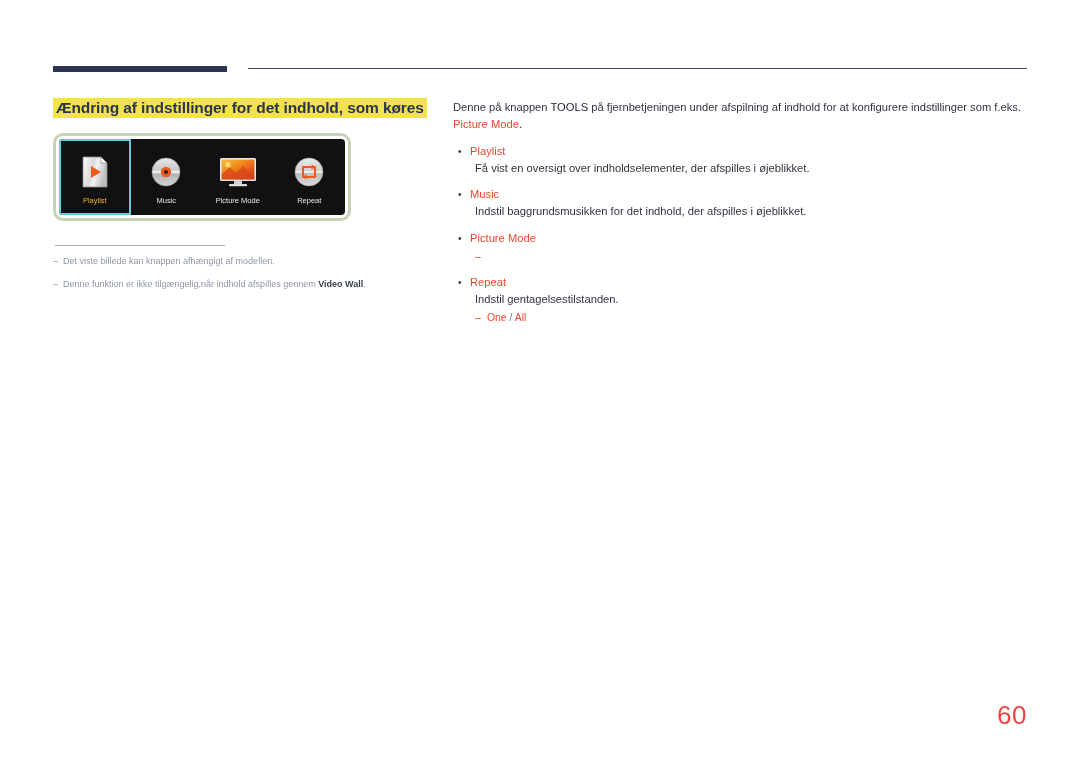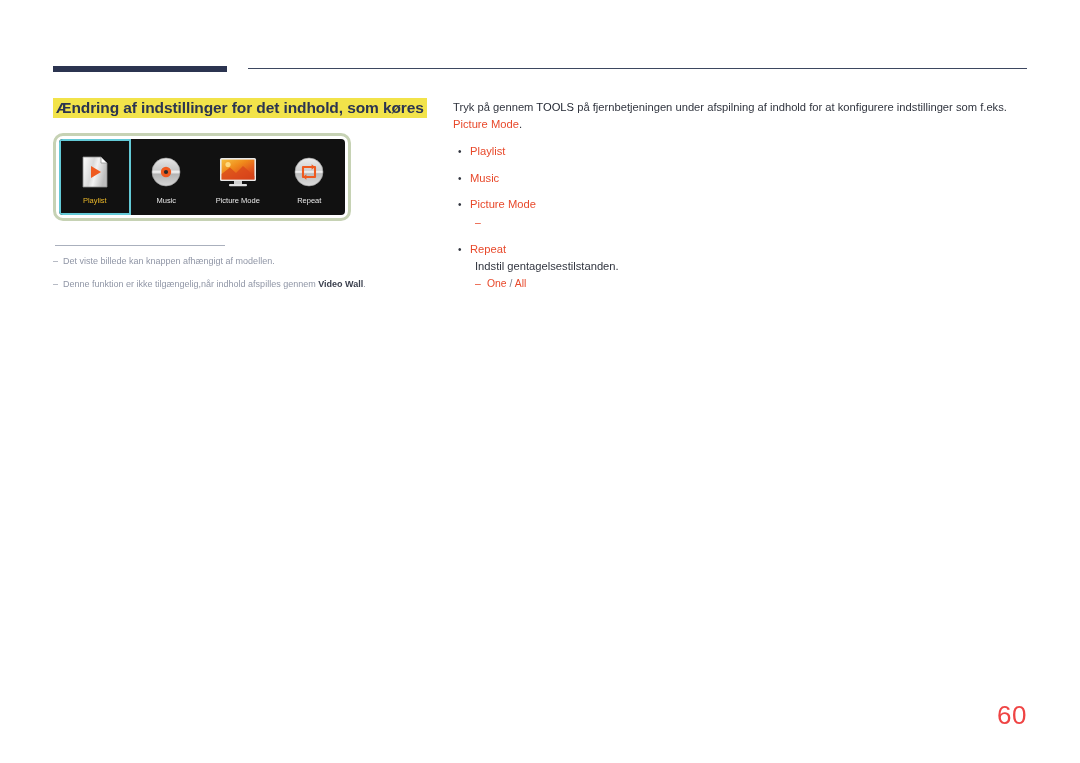--- a/index.html
+++ b/index.html
@@ -327,36 +327,38 @@
 
     <div class="fn">
       <div class="fn-dash">–</div>
       <div class="fn-text"><span>Denne funktion er ikke tilgængelig,når indhold afspilles gennem </span><b>Video Wall</b><span>.</span></div>
     </div>
 
   </div>
 
   <div class="col-right">
 
-    <p class="intro"><span>Tryk på gennem </span><b>TOOLS</b><span> på fjernbetjeningen under afspilning af indhold for at konfigurere indstillinger som f.eks. </span><span class="accent">Picture Mode</span><span>.</span></p>
+    <p class="intro"><span>Denne på knappen </span><b>TOOLS</b><span> på fjernbetjeningen under afspilning af indhold for at konfigurere indstillinger som f.eks. </span><span class="accent">Picture Mode</span><span>.</span></p>
 
     <div class="blist">
 
       <div class="bitem">
         <div class="bhead">
           <div class="bdot">•</div>
           <div class="bhead-text">Playlist</div>
         </div>
+        <div class="bdesc">Få vist en oversigt over indholdselementer, der afspilles i øjeblikket.</div>
       </div>
 
       <div class="bitem">
         <div class="bhead">
           <div class="bdot">•</div>
           <div class="bhead-text">Music</div>
         </div>
+        <div class="bdesc">Indstil baggrundsmusikken for det indhold, der afspilles i øjeblikket.</div>
       </div>
 
       <div class="bitem">
         <div class="bhead">
           <div class="bdot">•</div>
           <div class="bhead-text">Picture Mode</div>
         </div>
         <div class="sub">
           <div class="sub-dash">–</div>
         </div>

